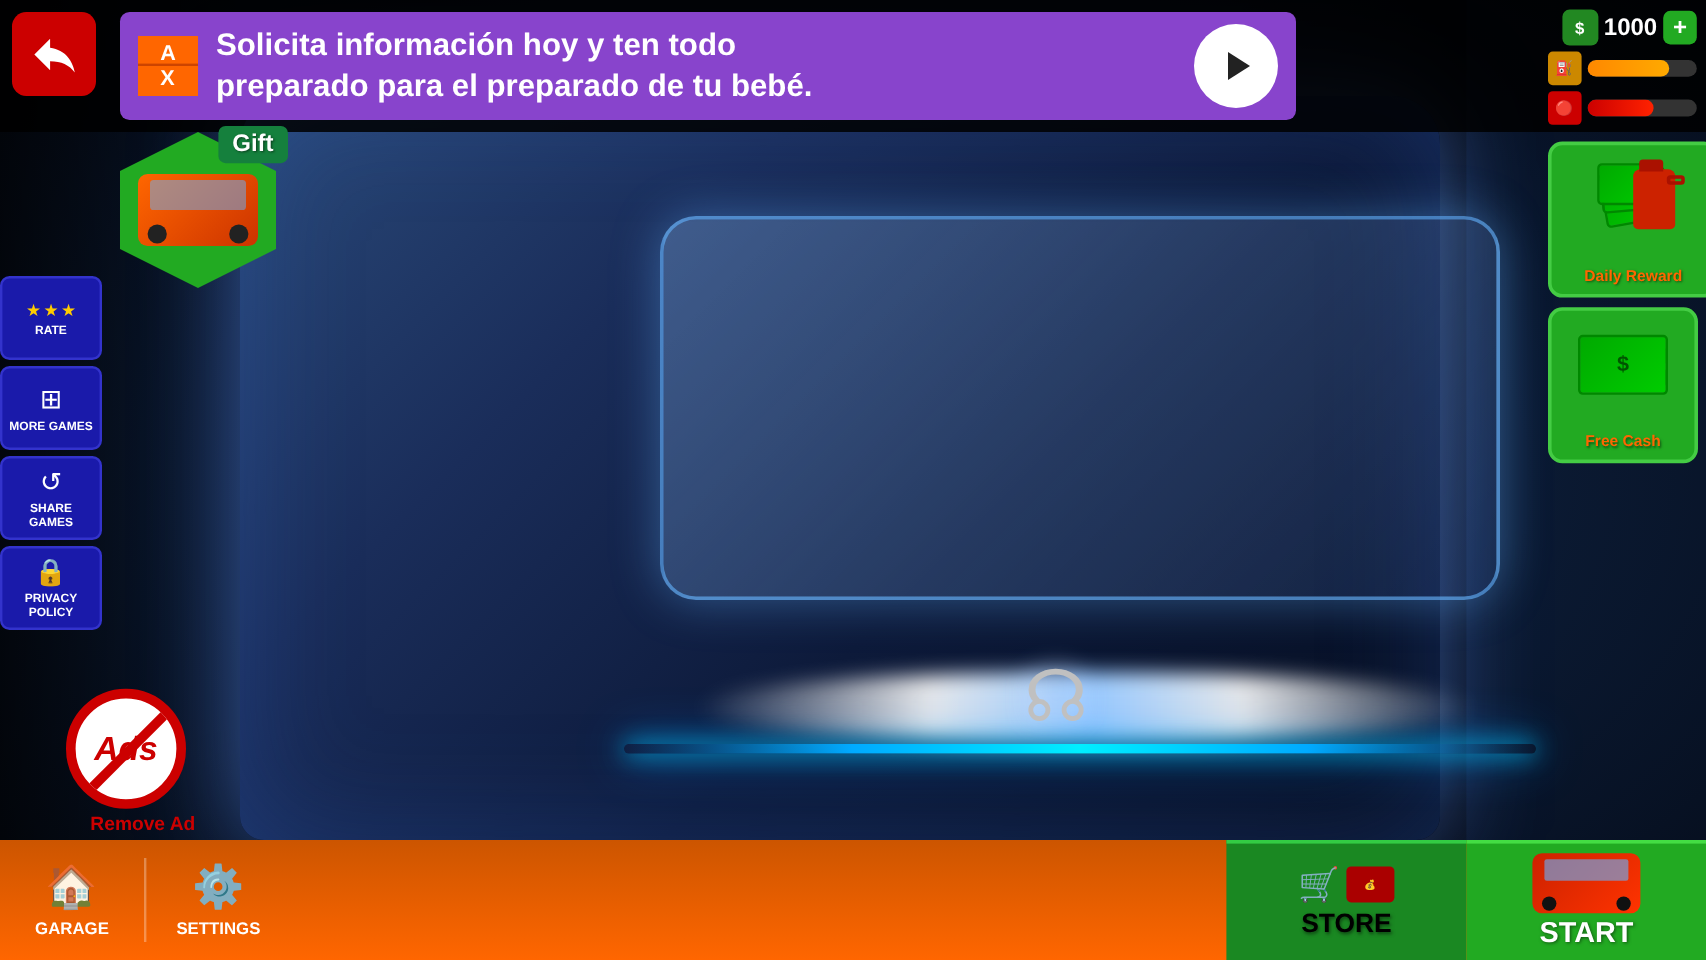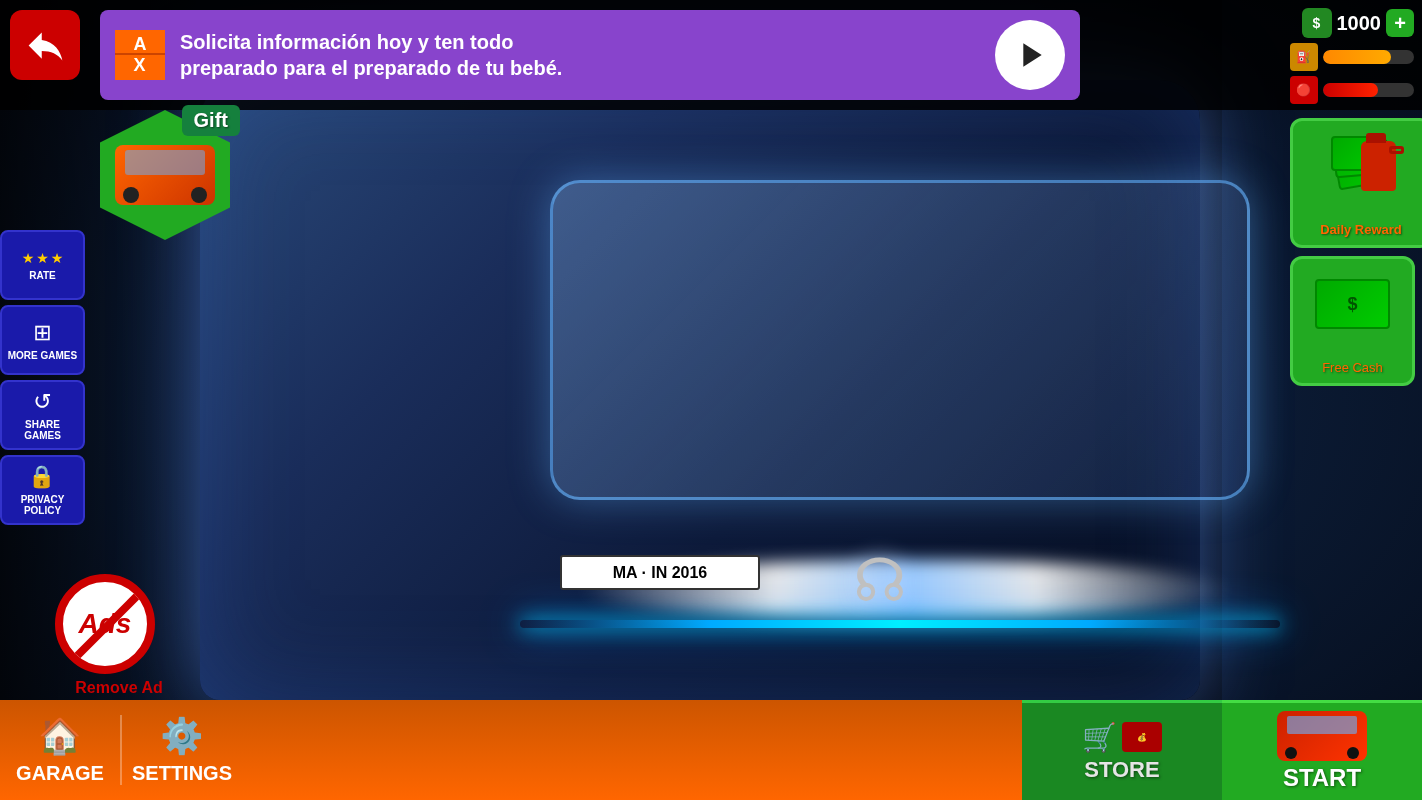--- a/index.html
+++ b/index.html
@@ -189,21 +189,21 @@
     }
     .ad-x-line2 {
       position: absolute;
       bottom: 0; left: 0; right: 0;
       height: 50%;
       background: #ff6600;
     }
     .ad-text {
       flex: 1;
       color: white;
-      font-size: 20px;
+      font-size: 26px;
       font-weight: bold;
       line-height: 1.3;
     }
     .ad-arrow-btn {
       width: 70px;
       height: 70px;
       background: white;
       border-radius: 50%;
       display: flex;
       align-items: center;
@@ -631,21 +631,21 @@
       height: 15px;
       background: #007700;
       border-radius: 2px;
       bottom: 22px;
       left: 50%;
       transform: translateX(-50%);
     }
     .free-cash-label {
       color: #ff6600;
       font-size: 13px;
-      font-weight: 400;
+      font-weight: 700;
       text-align: center;
       text-shadow: 1px 1px 2px rgba(0,0,0,0.5);
       z-index: 1;
     }
 
     
     .bottom-bar {
       position: absolute;
       bottom: 0;
       left: 0;
@@ -679,21 +679,21 @@
       cursor: pointer;
       border: none;
       background: transparent;
     }
 
     .bottom-btn-icon {
       font-size: 35px;
       color: white;
     }
     .bottom-btn-label {
-      font-size: 20px;
+      font-size: 14px;
       font-weight: bold;
       color: white;
       text-transform: uppercase;
     }
 
     
     .store-start-area {
       position: absolute;
       bottom: 0;
       right: 0;
@@ -745,21 +745,21 @@
       border-radius: 4px;
       display: flex;
       align-items: center;
       justify-content: center;
       color: white;
       font-size: 10px;
     }
     .store-label {
       font-size: 22px;
       font-weight: 900;
-      color: #e5e5e5;
+      color: #000000;
       text-shadow: 1px 1px 3px rgba(0,0,0,0.5);
     }
     .start-bus-icon {
       width: 90px;
       height: 50px;
       background: linear-gradient(135deg, #cc2200, #ff3300);
       border-radius: 8px;
       position: relative;
       overflow: hidden;
     }
@@ -810,21 +810,20 @@
 <div class="main-bg">
 
   <div class="tunnel-left"></div>
   <div class="tunnel-right"></div>
   <div class="bus-silhouette">
     <div class="bus-windshield"></div>
     <div class="bus-headlights"></div>
     <div class="bus-neon-bottom"></div>
     <div class="mercedes-star">☊</div>
   </div>
-  <div class="bus-plate">MA · IN 2016</div>
   <div class="road-bottom"></div>
 </div>
 
 <div class="top-bar">
 
   <button class="exit-btn">
     <svg viewBox="0 0 24 24">
       <path d="M10 9V5l-7 7 7 7v-4.1c5 0 8.5 1.6 11 5.1-1-5-4-10-11-11z"></path>
     </svg>
   </button>

